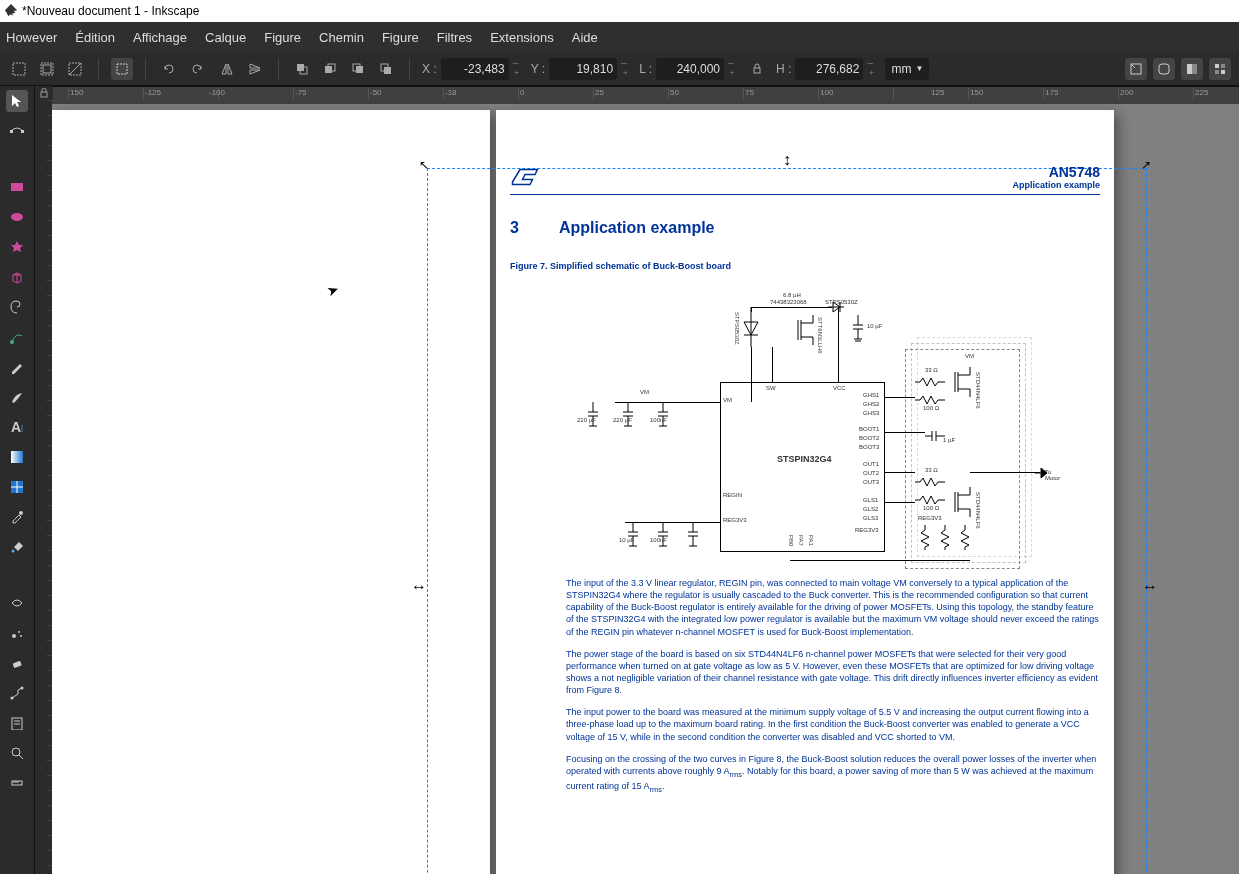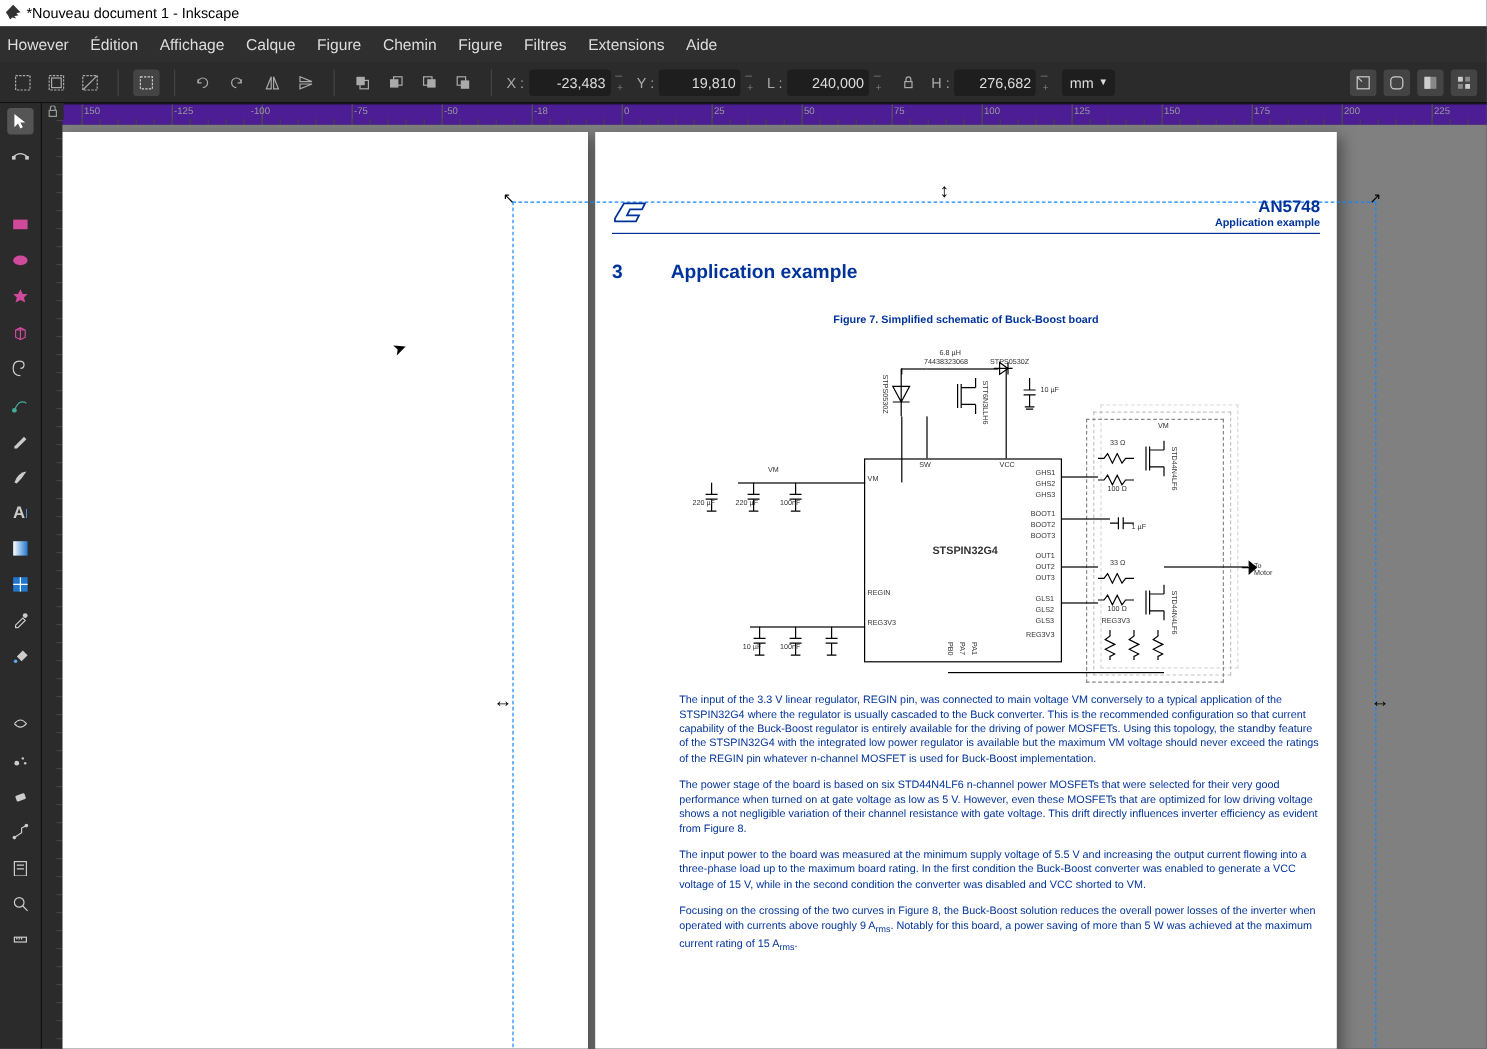--- a/index.html
+++ b/index.html
@@ -20,39 +20,39 @@
 .unit-sel { background: #1e1e1e; color: #ddd; border: none; height: 22px; padding: 0 6px; font-size: 12px; border-radius: 3px; display:flex; align-items:center; gap:4px;}
 .main { display: flex; height: calc(874px - 22px - 30px - 34px); }
 .toolbox { width: 34px; background: #2b2b2b; display: flex; flex-direction: column; align-items: center; padding-top: 4px; gap: 8px; }
 .tool { width: 22px; height: 22px; display: flex; align-items: center; justify-content: center; color: #ccc; border-radius: 3px; }
 .tool.active { background: #555; }
 .tool-gap { height: 18px; }
 .ruler-v { width: 18px; background: #2b2b2b; position: relative; font-size: 8px; color: #888; border-left: 1px solid #111; }
 .ruler-v .lock { position: absolute; top: 0; left: 0; width: 18px; height: 14px; background: #2b2b2b; z-index: 2; display:flex; align-items:center; justify-content:center;}
 .rv-sub { position: absolute; left: 12px; width: 6px; border-top: 1px solid #444; }
 .canvas-wrap { flex: 1; display: flex; flex-direction: column; }
-.ruler-h { height: 18px; background: #4c1d95; position: relative; font-size: 8px; color: #888; border-top: 1px solid #111; }
+.ruler-h { height: 18px; background: #404040; position: relative; font-size: 8px; color: #888; border-top: 1px solid #111; }
 .rh-tick { position: absolute; top: 0; height: 18px; border-left: 1px solid #555; }
 .rh-lab { position: absolute; top: 1px; font-size: 8px; color: #999; transform: translateX(2px); }
 .rh-sub { position: absolute; top: 12px; height: 6px; border-left: 1px solid #444; }
 .canvas { flex: 1; background: #808080; position: relative; overflow: hidden; }
 .page { position: absolute; left: 444px; top: 6px; width: 618px; height: 900px; background: #fff; box-shadow: 4px 4px 12px rgba(0,0,0,0.4); }
 .page2 { position: absolute; left: 0px; top: 6px; width: 438px; height: 900px; background: #fff; box-shadow: 4px 4px 12px rgba(0,0,0,0.4); }
 .sel-box { position: absolute; border: 1px dashed #18f; }
 .handle { position: absolute; width: 14px; height: 14px; color: #000; font-size: 12px; display: flex; align-items: center; justify-content: center; }
 .doc { position: absolute; left: 458px; top: 60px; width: 590px; color: #039; font-size: 10px; }
 .doc-hdr { display: flex; align-items: center; justify-content: space-between; border-bottom: 1.5px solid #039; padding-bottom: 4px; margin-bottom: 24px; }
 .doc-hdr .right { text-align: right; }
 .doc-hdr .an { color: #039; font-weight: bold; font-size: 14px; }
 .doc-hdr .sub { color: #039; font-size: 9px; font-weight: bold;}
 .sec-row { display: flex; gap: 40px; margin-bottom: 24px; }
 .sec-num { color: #039; font-size: 16px; font-weight: bold; }
 .sec-title { color: #039; font-size: 16px; font-weight: bold; }
 .body-p { color: #039; font-size: 9px; line-height: 1.35; margin-bottom: 10px; margin-left: 56px; }
-.fig-cap { text-align: center; color: #039; font-size: 9px; font-weight: bold; margin: 12px 0 6px 0; }
+.fig-cap { text-align: left; color: #039; font-size: 9px; font-weight: bold; margin: 12px 0 6px 0; }
 .schematic { width: 520px; height: 300px; margin: 0 auto; position: relative; font-size: 6px; color: #333; font-family: Arial, sans-serif; }
 .chip { position: absolute; border: 1px solid #000; background: #fff; }
 .chip-lab { position: absolute; font-weight: bold; font-size: 9px; }
 .wire { position: absolute; background: #000; }
 .pin-lab { position: absolute; font-size: 6px; color: #333; }
 .dashed { position: absolute; border: 1px dashed #888; }
 .cursor-ptr { position: absolute; left: 275px; top: 178px; color: #000; font-size: 14px; transform: rotate(-20deg);}
 .st-logo-wrap { width:30px; height:20px;}
 </style>
 </head>
@@ -450,21 +450,21 @@
         <div class="rh-lab" style="left:466px">0</div>
       <div class="rh-tick" style="left:541px"></div>
         <div class="rh-lab" style="left:541px">25</div>
       <div class="rh-tick" style="left:616px"></div>
         <div class="rh-lab" style="left:616px">50</div>
       <div class="rh-tick" style="left:691px"></div>
         <div class="rh-lab" style="left:691px">75</div>
       <div class="rh-tick" style="left:766px"></div>
         <div class="rh-lab" style="left:766px">100</div>
       <div class="rh-tick" style="left:841px"></div>
-        <div class="rh-lab" style="left:841px">125</div>
+        <div class="rh-lab" style="left:877px">125</div>
       <div class="rh-tick" style="left:916px"></div>
         <div class="rh-lab" style="left:916px">150</div>
       <div class="rh-tick" style="left:991px"></div>
         <div class="rh-lab" style="left:991px">175</div>
       <div class="rh-tick" style="left:1066px"></div>
         <div class="rh-lab" style="left:1066px">200</div>
       <div class="rh-tick" style="left:1141px"></div>
         <div class="rh-lab" style="left:1141px">225</div>
     <div class="rh-sub" style="left: 16px;"></div>
         <div class="rh-sub" style="left: 31px;"></div>

